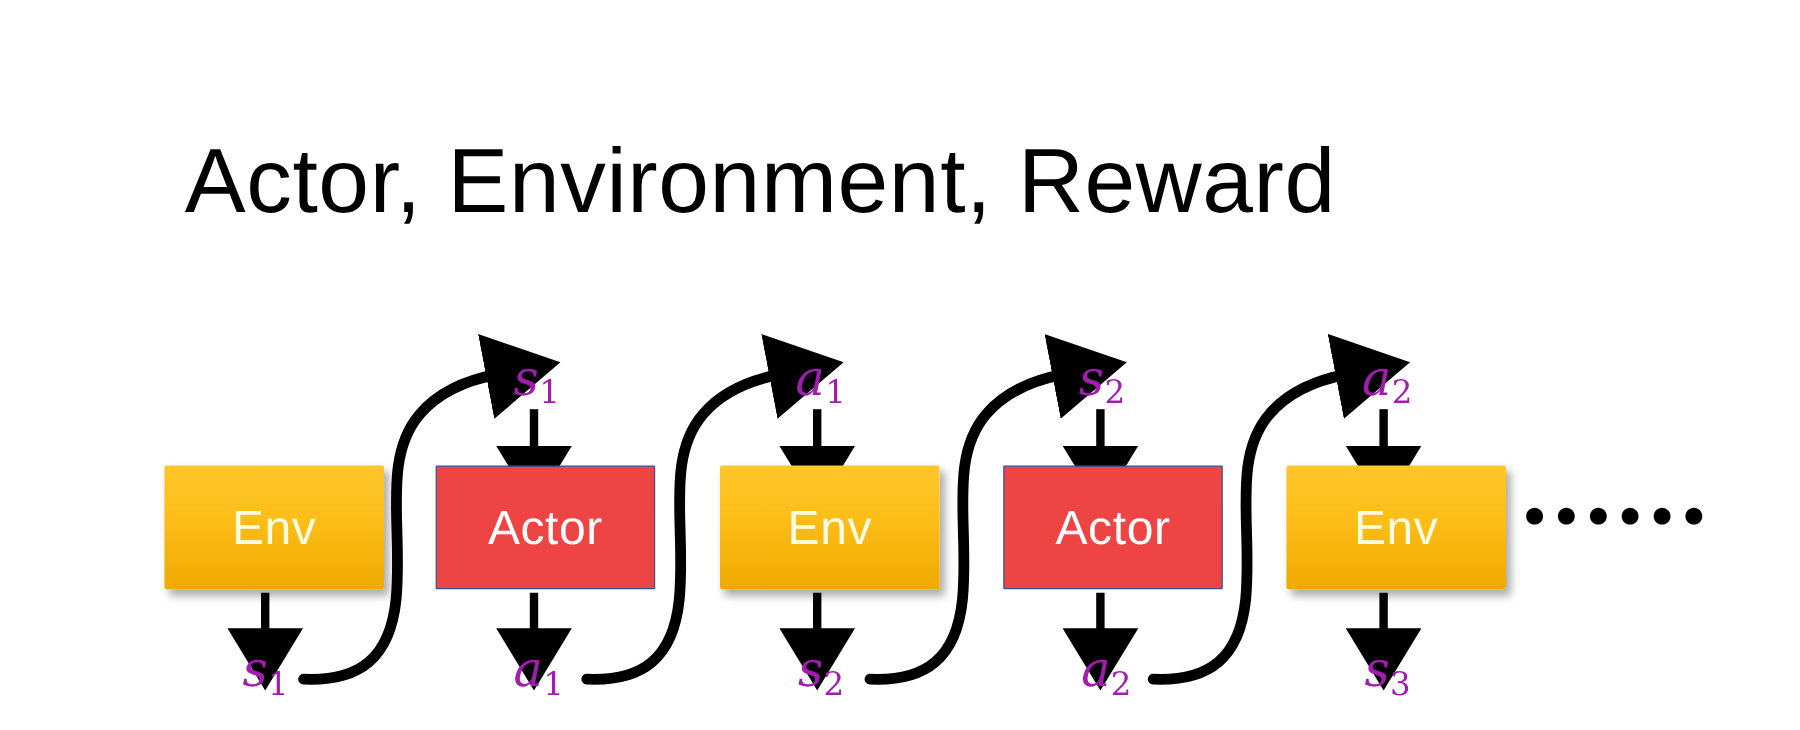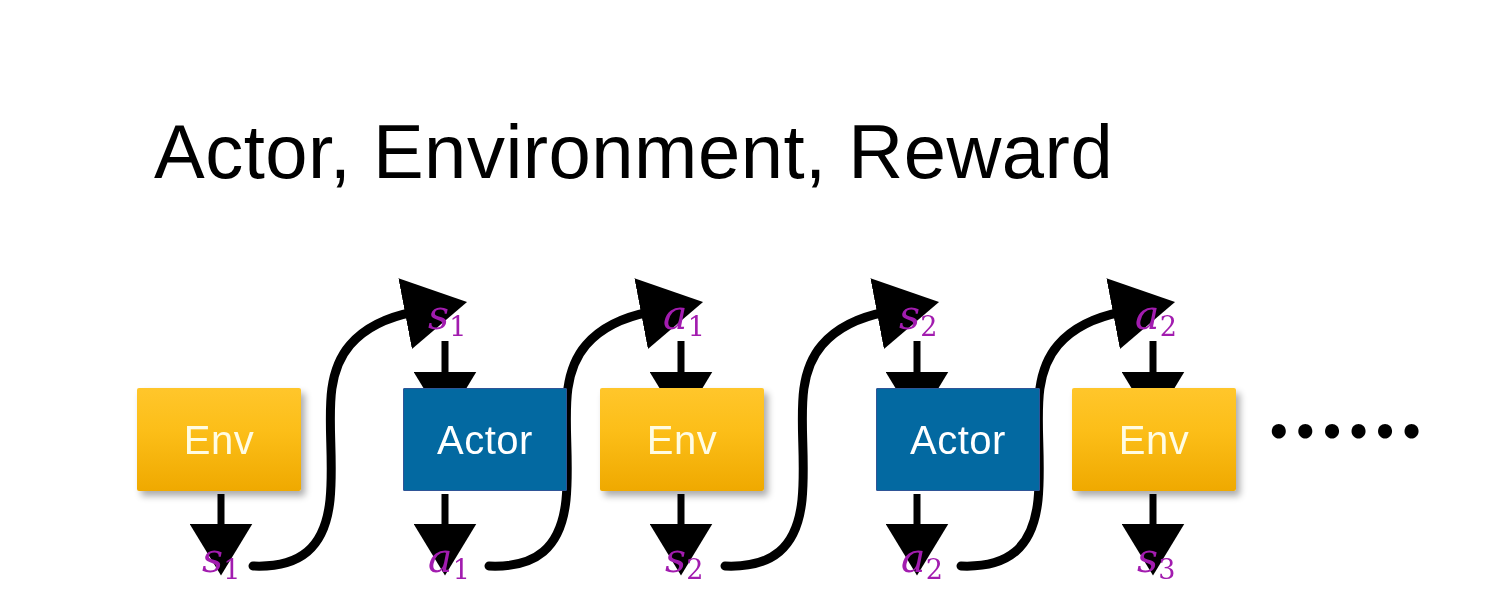--- a/index.html
+++ b/index.html
@@ -39,44 +39,43 @@
     position: absolute;
     left: 0;
     top: 0;
     width: 1500px;
     height: 608px;
   }
 
   
   .node-box {
     position: absolute;
-    width: 164px;
+    width: 183px;
     height: 103px;
     box-sizing: border-box;
     display: flex;
     align-items: center;
     justify-content: center;
     font-family: "Liberation Sans", sans-serif;
     font-size: 40px;
     font-weight: 400;
     letter-spacing: 0.5px;
     line-height: 1;
   }
   .node-env {
     background: linear-gradient(180deg, #FFC62B 0%, #FCBE18 42%, #EFA900 100%);
     color: #FFFCE3;
     border-radius: 2px;
     box-shadow: 4px 5px 7px rgba(0,0,0,0.33);
   }
   .node-actor {
-    background: #0369a1;
+    background: #ef4444;
     color: #FFFFFF;
     border: 1.5px solid #2F5597;
     border-radius: 1px;
-    margin-left: 40px;
   }
 
   
   .mlabel {
     position: absolute;
     font-family: "DejaVu Serif", serif;
     font-size: 41px;
     color: #a21caf;
     white-space: nowrap;
     line-height: 1;

